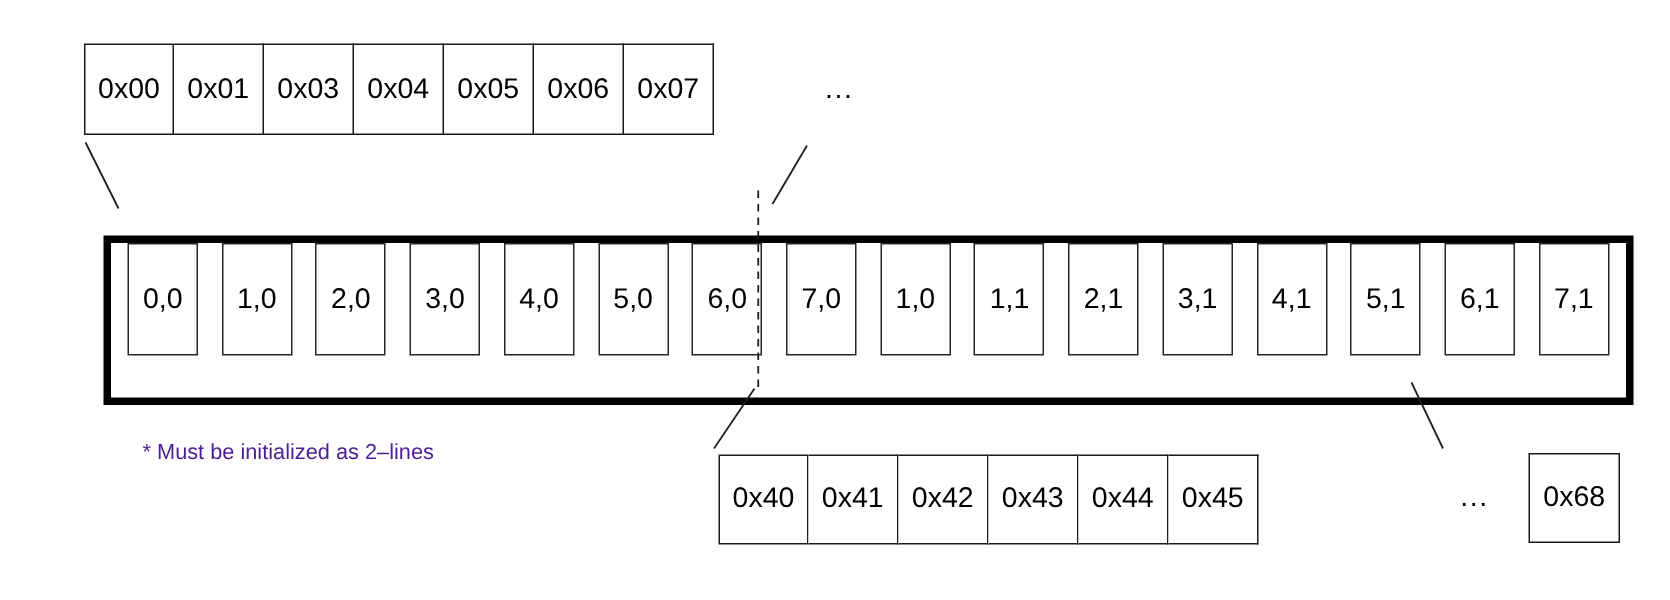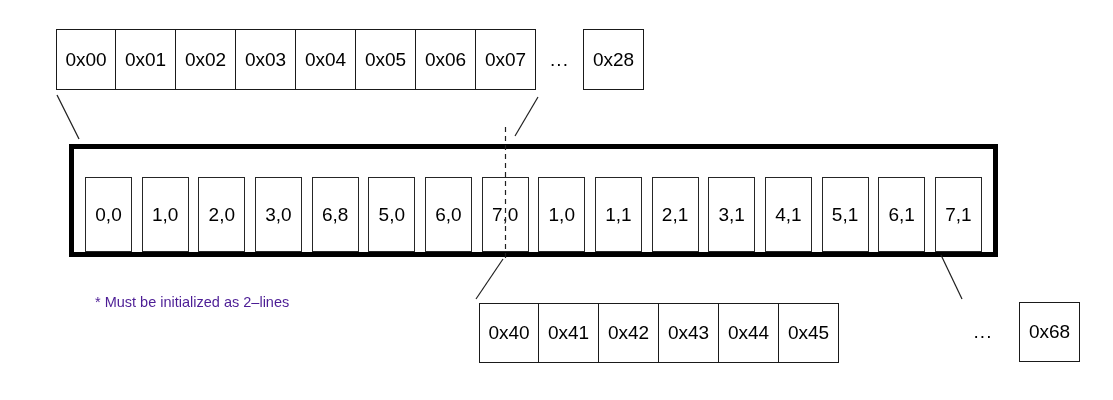--- a/index.html
+++ b/index.html
@@ -49,26 +49,26 @@
     align-items: center;
     justify-content: center;
     font-size: 19px;
     letter-spacing: 1px;
   }
   .dots-top { left: 537px; top: 29px; width: 45px; height: 61px; }
   .dots-bottom { left: 960px; top: 302px; width: 46px; height: 60px; }
   
   .cacheline {
     position: absolute;
-    left: 69px; top: 144px;
-    width: 929px; height: 113px;
+    left: 69px; top: 157px;
+    width: 1020px; height: 113px;
     box-sizing: border-box;
     border: 5px solid #000000;
     display: flex;
-    align-items: flex-end;
+    align-items: flex-start;
     justify-content: space-between;
     padding: 0 11px;
     background: #ffffff;
   }
   .slot {
     box-sizing: border-box;
     width: 47px; height: 75px;
     border: 1.6px solid #262626;
     display: flex;
     align-items: center;
@@ -92,36 +92,34 @@
   }
 </style>
 </head>
 <body>
 
 <div class="canvas">
 
   <div class="strip strip-top">
     <div class="cell">0x00</div>
     <div class="cell">0x01</div>
-    <div class="cell">0x02</div>
     <div class="cell">0x03</div>
     <div class="cell">0x04</div>
     <div class="cell">0x05</div>
     <div class="cell">0x06</div>
     <div class="cell">0x07</div>
   </div>
   <div class="dots dots-top">...</div>
-  <div class="lone lone-top">0x28</div>
 
   <div class="cacheline">
     <div class="slot">0,0</div>
     <div class="slot">1,0</div>
     <div class="slot">2,0</div>
     <div class="slot">3,0</div>
-    <div class="slot">6,8</div>
+    <div class="slot">4,0</div>
     <div class="slot">5,0</div>
     <div class="slot">6,0</div>
     <div class="slot">7,0</div>
     <div class="slot">1,0</div>
     <div class="slot">1,1</div>
     <div class="slot">2,1</div>
     <div class="slot">3,1</div>
     <div class="slot">4,1</div>
     <div class="slot">5,1</div>
     <div class="slot">6,1</div>

